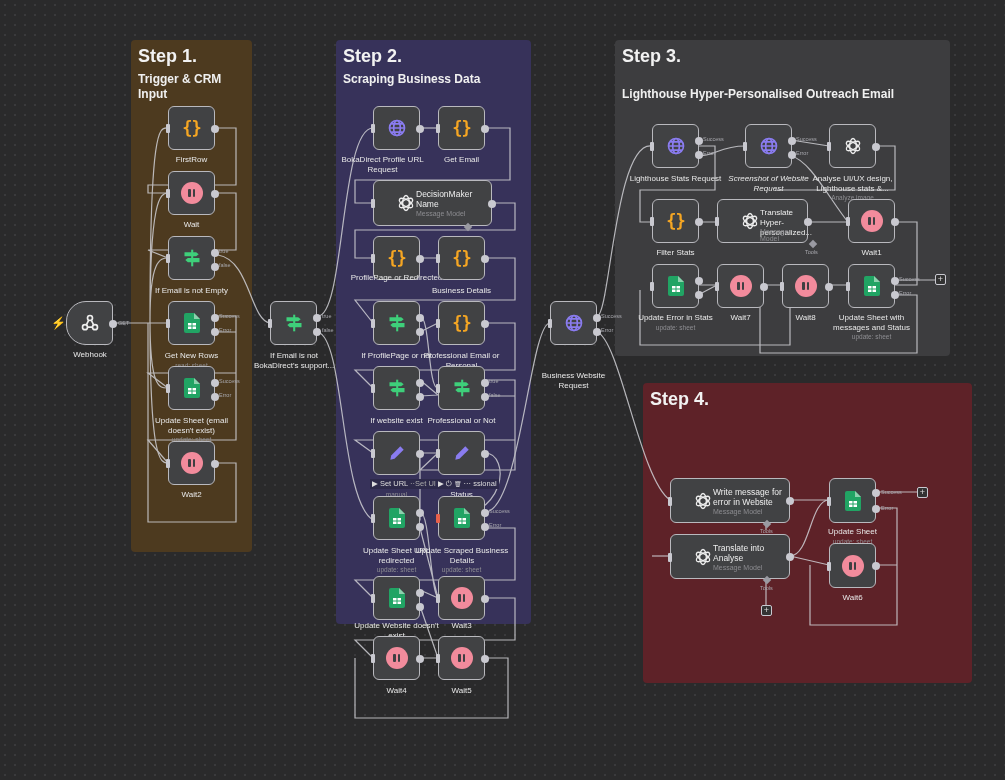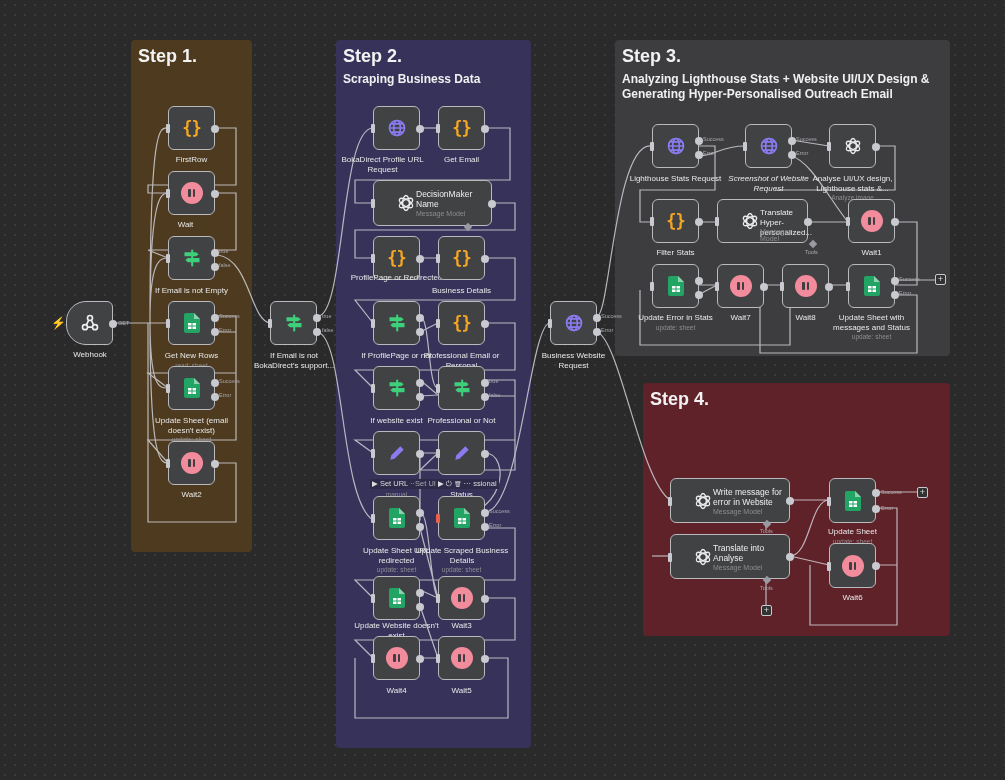--- a/index.html
+++ b/index.html
@@ -24,30 +24,31 @@
   .braces{font-family:"DejaVu Sans Mono",monospace;color:#f5a623;font-size:17px;font-weight:700;letter-spacing:-1px;}
   .plus{position:absolute;width:9px;height:9px;border:1px solid #c9c9d0;border-radius:2px;font-size:9px;line-height:8px;text-align:center;color:#ddd;background:#333;}
   .toolbar{position:absolute;font-size:7.5px;color:#ddd;background:#2d2a4a;padding:0 2px;white-space:nowrap;}
   svg.wires{position:absolute;left:0;top:0;}
 </style>
 </head>
 <body>
 
 <div class="sticky" style="left:131px;top:40px;width:121px;height:512px;background:#4d3a1f;">
   <h1>Step 1.</h1>
-</div>
-<div class="sticky" style="left:336px;top:40px;width:195px;height:708px;background:#37325a;">
+  <h2>Trigger &amp; CRM Input</h2>
+</div>
+<div class="sticky" style="left:336px;top:40px;width:195px;height:584px;background:#37325a;">
   <h1>Step 2.</h1>
   <h2>Scraping Business Data</h2>
 </div>
 <div class="sticky" style="left:615px;top:40px;width:335px;height:316px;background:#3d3d3f;">
   <h1>Step 3.</h1>
-  <h2><span>Analyzing Lighthouse Stats + Website UI/UX Design &amp;</span><br><span>Generating Hyper-Personalised Outreach Email</span></h2>
-</div>
-<div class="sticky" style="left:643px;top:383px;width:307px;height:253px;background:#5e2228;">
+  <h2><br><span>Lighthouse Hyper-Personalised Outreach Email</span></h2>
+</div>
+<div class="sticky" style="left:643px;top:383px;width:307px;height:300px;background:#5e2228;padding-left:22px;">
   <h1>Step 4.</h1>
 </div>
 
 <svg class="wires" width="1005" height="780">
   <g fill="none" stroke="#cfcfd4" stroke-width="1.2" opacity="0.85">
     <path d="M113 323 L168 323"></path>
     <path d="M150 320 C150 120, 160 128, 168 128 M150 320 C150 200,160 193,168 193 M150 320 C150 260,160 258,168 258 M150 320 C150 390,160 388,168 388 M150 320 C150 460,160 463,168 463"></path>
     <path d="M218 128 L236 128 L236 185 L148 185 L148 193 L168 193"></path>
     <path d="M218 193 L236 193 L236 250 L148 250 L168 258"></path>
     <path d="M218 255 C250 260, 250 320, 270 323"></path>
@@ -105,21 +106,21 @@
   <span class="inport" style="left:-3px;top:17px;"></span>
   <span class="port" style="right:-5px;top:18px;"></span>
 </div>
 <div class="lbl" style="left:150px;top:155px;width:83px;">FirstRow</div>
 
 <div class="node" style="left:168px;top:171px;width:47px;height:44px;">
   <span class="ico pause"></span>
   <span class="inport" style="left:-3px;top:17px;"></span>
   <span class="port" style="right:-5px;top:18px;"></span>
 </div>
-<div class="lbl" style="left:144px;top:220px;width:83px;">Wait</div>
+<div class="lbl" style="left:150px;top:220px;width:83px;">Wait</div>
 
 <div class="node" style="left:168px;top:236px;width:47px;height:44px;">
   <svg class="ico" width="20" height="20" viewBox="0 0 24 24">
       <g fill="#3ecf7a">
         <rect x="11" y="2" width="2.5" height="20"></rect>
         <path d="M3 5 H17 L20 7.5 L17 10 H3Z"></path>
         <path d="M7 12 H21 V17 H7 L4 14.5Z"></path>
       </g>
     </svg>
   <span class="inport" style="left:-3px;top:17px;"></span>
@@ -383,21 +384,21 @@
         <ellipse cx="12" cy="12" rx="4" ry="9"></ellipse>
         <path d="M3 12 H21 M5 7 H19 M5 17 H19"></path>
       </g>
     </svg>
   <span class="inport" style="left:-3px;top:17px;"></span>
   <span class="port" style="right:-5px;top:12px;"></span>
   <span class="port" style="right:-5px;top:26px;"></span>
 </div>
 <div class="plabel" style="left:601px;top:313px;">Success</div>
 <div class="plabel" style="left:601px;top:327px;">Error</div>
-<div class="lbl" style="left:528px;top:351px;width:91px;"><span>Business Website</span><br><span>Request</span></div>
+<div class="lbl" style="left:528px;top:371px;width:91px;"><span>Business Website</span><br><span>Request</span></div>
 
 <div class="node" style="left:652px;top:124px;width:47px;height:44px;">
   <svg class="ico" width="20" height="20" viewBox="0 0 24 24">
       <g fill="none" stroke="#8a7cf0" stroke-width="2">
         <circle cx="12" cy="12" r="9"></circle>
         <ellipse cx="12" cy="12" rx="4" ry="9"></ellipse>
         <path d="M3 12 H21 M5 7 H19 M5 17 H19"></path>
       </g>
     </svg>
   <span class="inport" style="left:-3px;top:17px;"></span>

